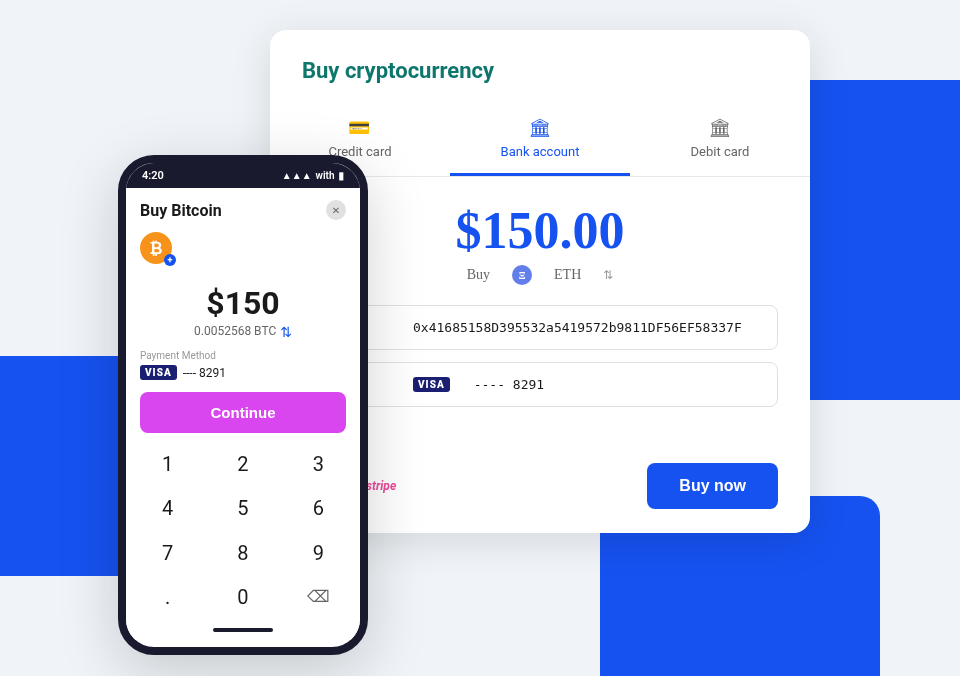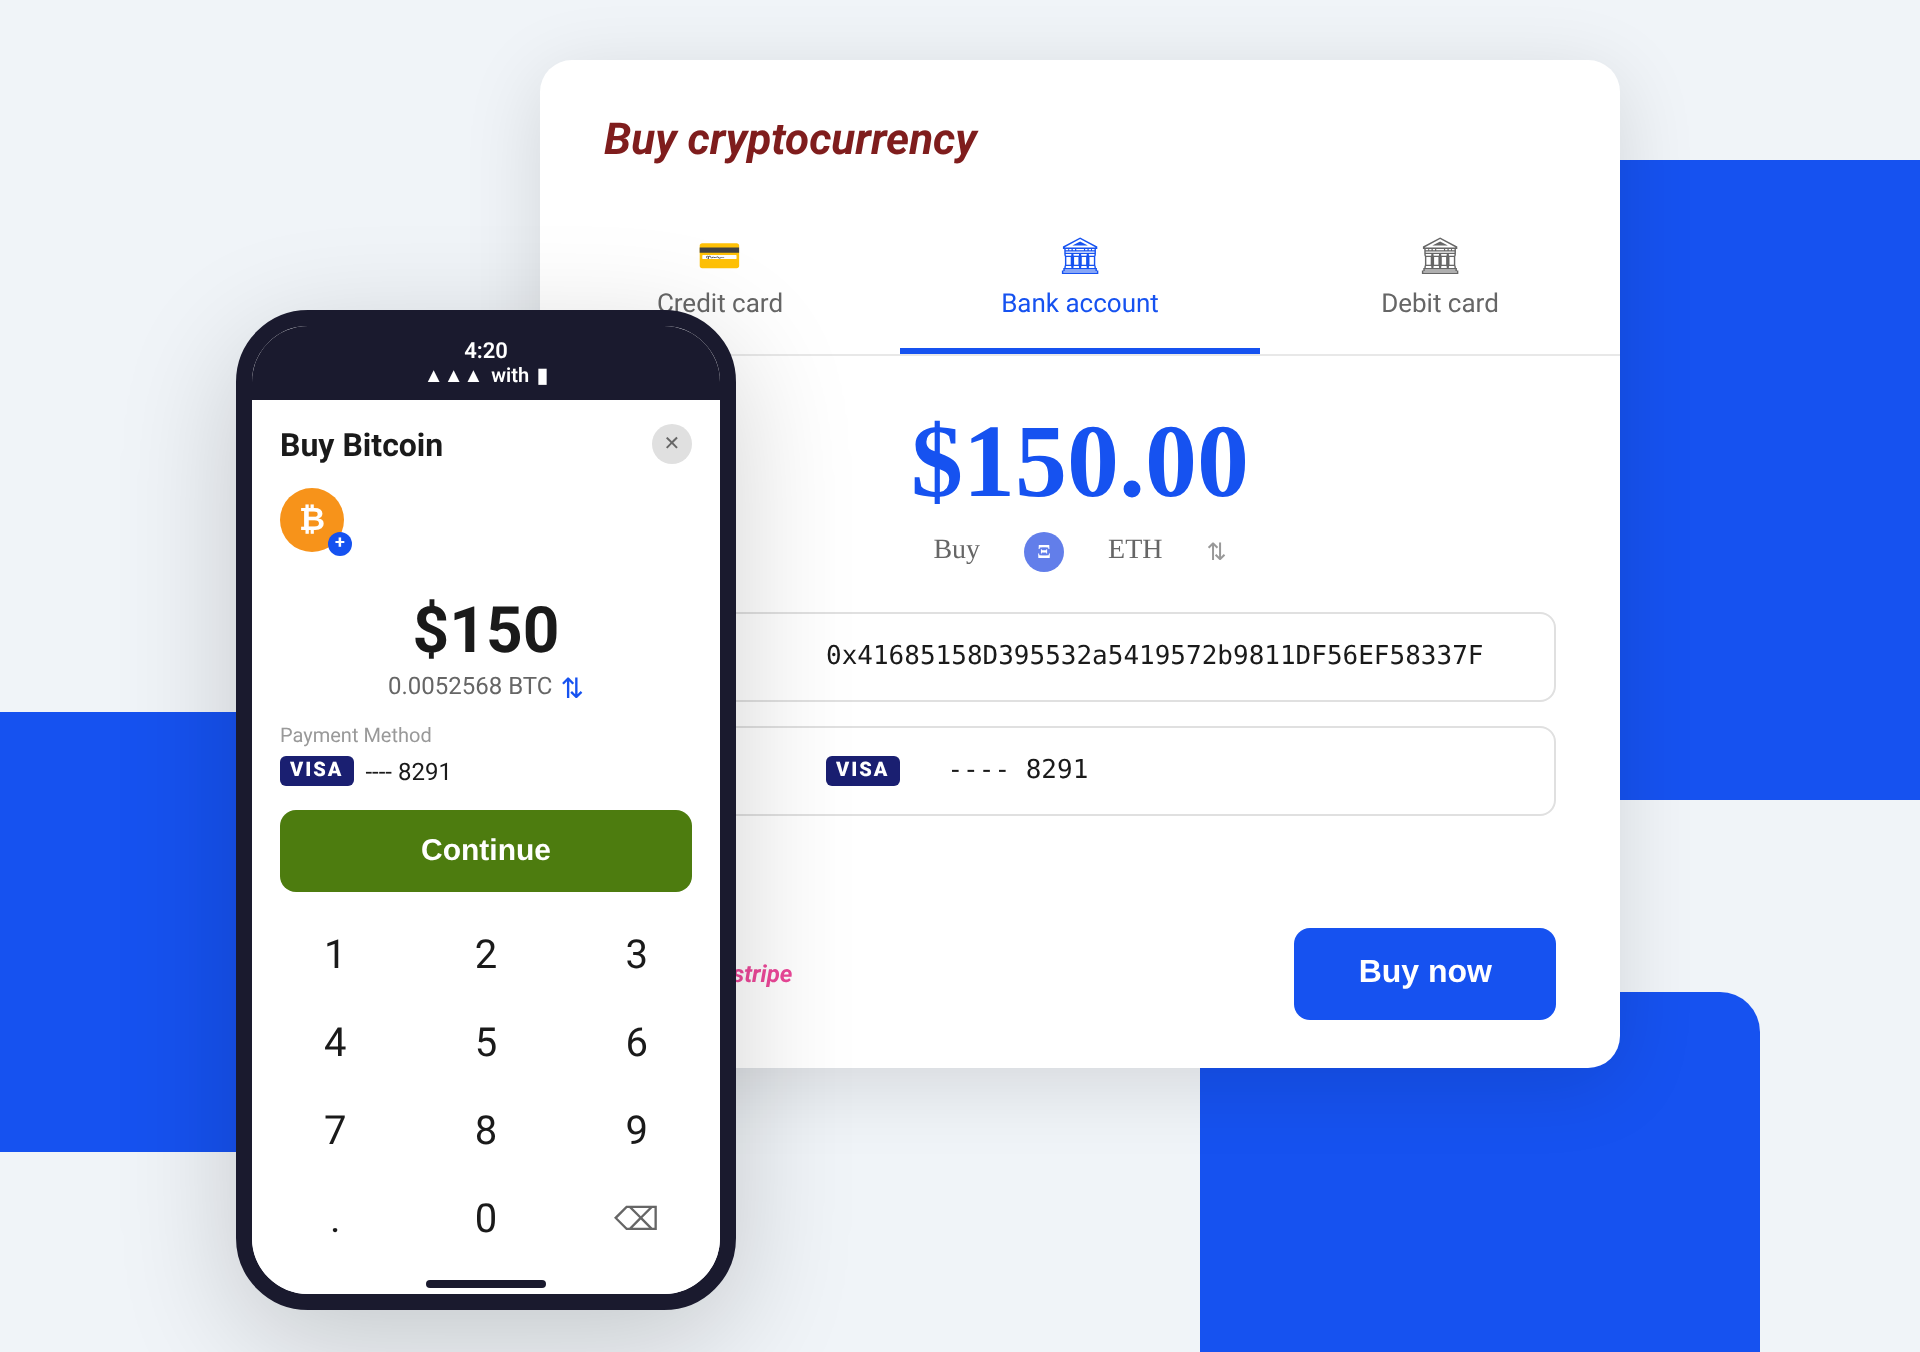--- a/index.html
+++ b/index.html
@@ -54,22 +54,21 @@
       border-radius: 16px;
       box-shadow: 0 8px 40px rgba(0,0,0,0.12);
       z-index: 2;
       overflow: hidden;
     }
 
     .desktop-card-header {
       padding: 28px 32px 0;
       font-size: 22px;
       font-weight: 700;
-      color: #7f1d1d;
-      font-style: italic;
+      color: #0f766e;
     }
 
     .payment-tabs {
       display: flex;
       border-bottom: 1px solid #e8e8e8;
       margin: 20px 0 0;
     }
     .payment-tab {
       flex: 1;
       display: flex;
@@ -205,25 +204,23 @@
       z-index: 3;
       overflow: hidden;
       border: 8px solid #1a1a2e;
     }
 
     .phone-status-bar {
       background: #1a1a2e;
       color: #fff;
       display: flex;
       justify-content: space-between;
-      align-items: center;
       padding: 6px 16px 6px;
       font-size: 11px;
       font-weight: 600;
-      flex-direction: column;
     }
     .status-icons {
       display: flex;
       gap: 4px;
       align-items: center;
       font-size: 10px;
     }
 
     .phone-screen {
       background: #fff;
@@ -321,21 +318,21 @@
     .payment-method-value {
       display: flex;
       align-items: center;
       gap: 6px;
       font-size: 12px;
       color: #1a1a1a;
     }
 
     .continue-btn {
       margin: 4px 14px 10px;
-      background: #4d7c0f;
+      background: #d946ef;
       color: #fff;
       border: none;
       border-radius: 8px;
       padding: 12px;
       width: calc(100% - 28px);
       font-size: 15px;
       font-weight: 600;
       cursor: pointer;
     }
 

